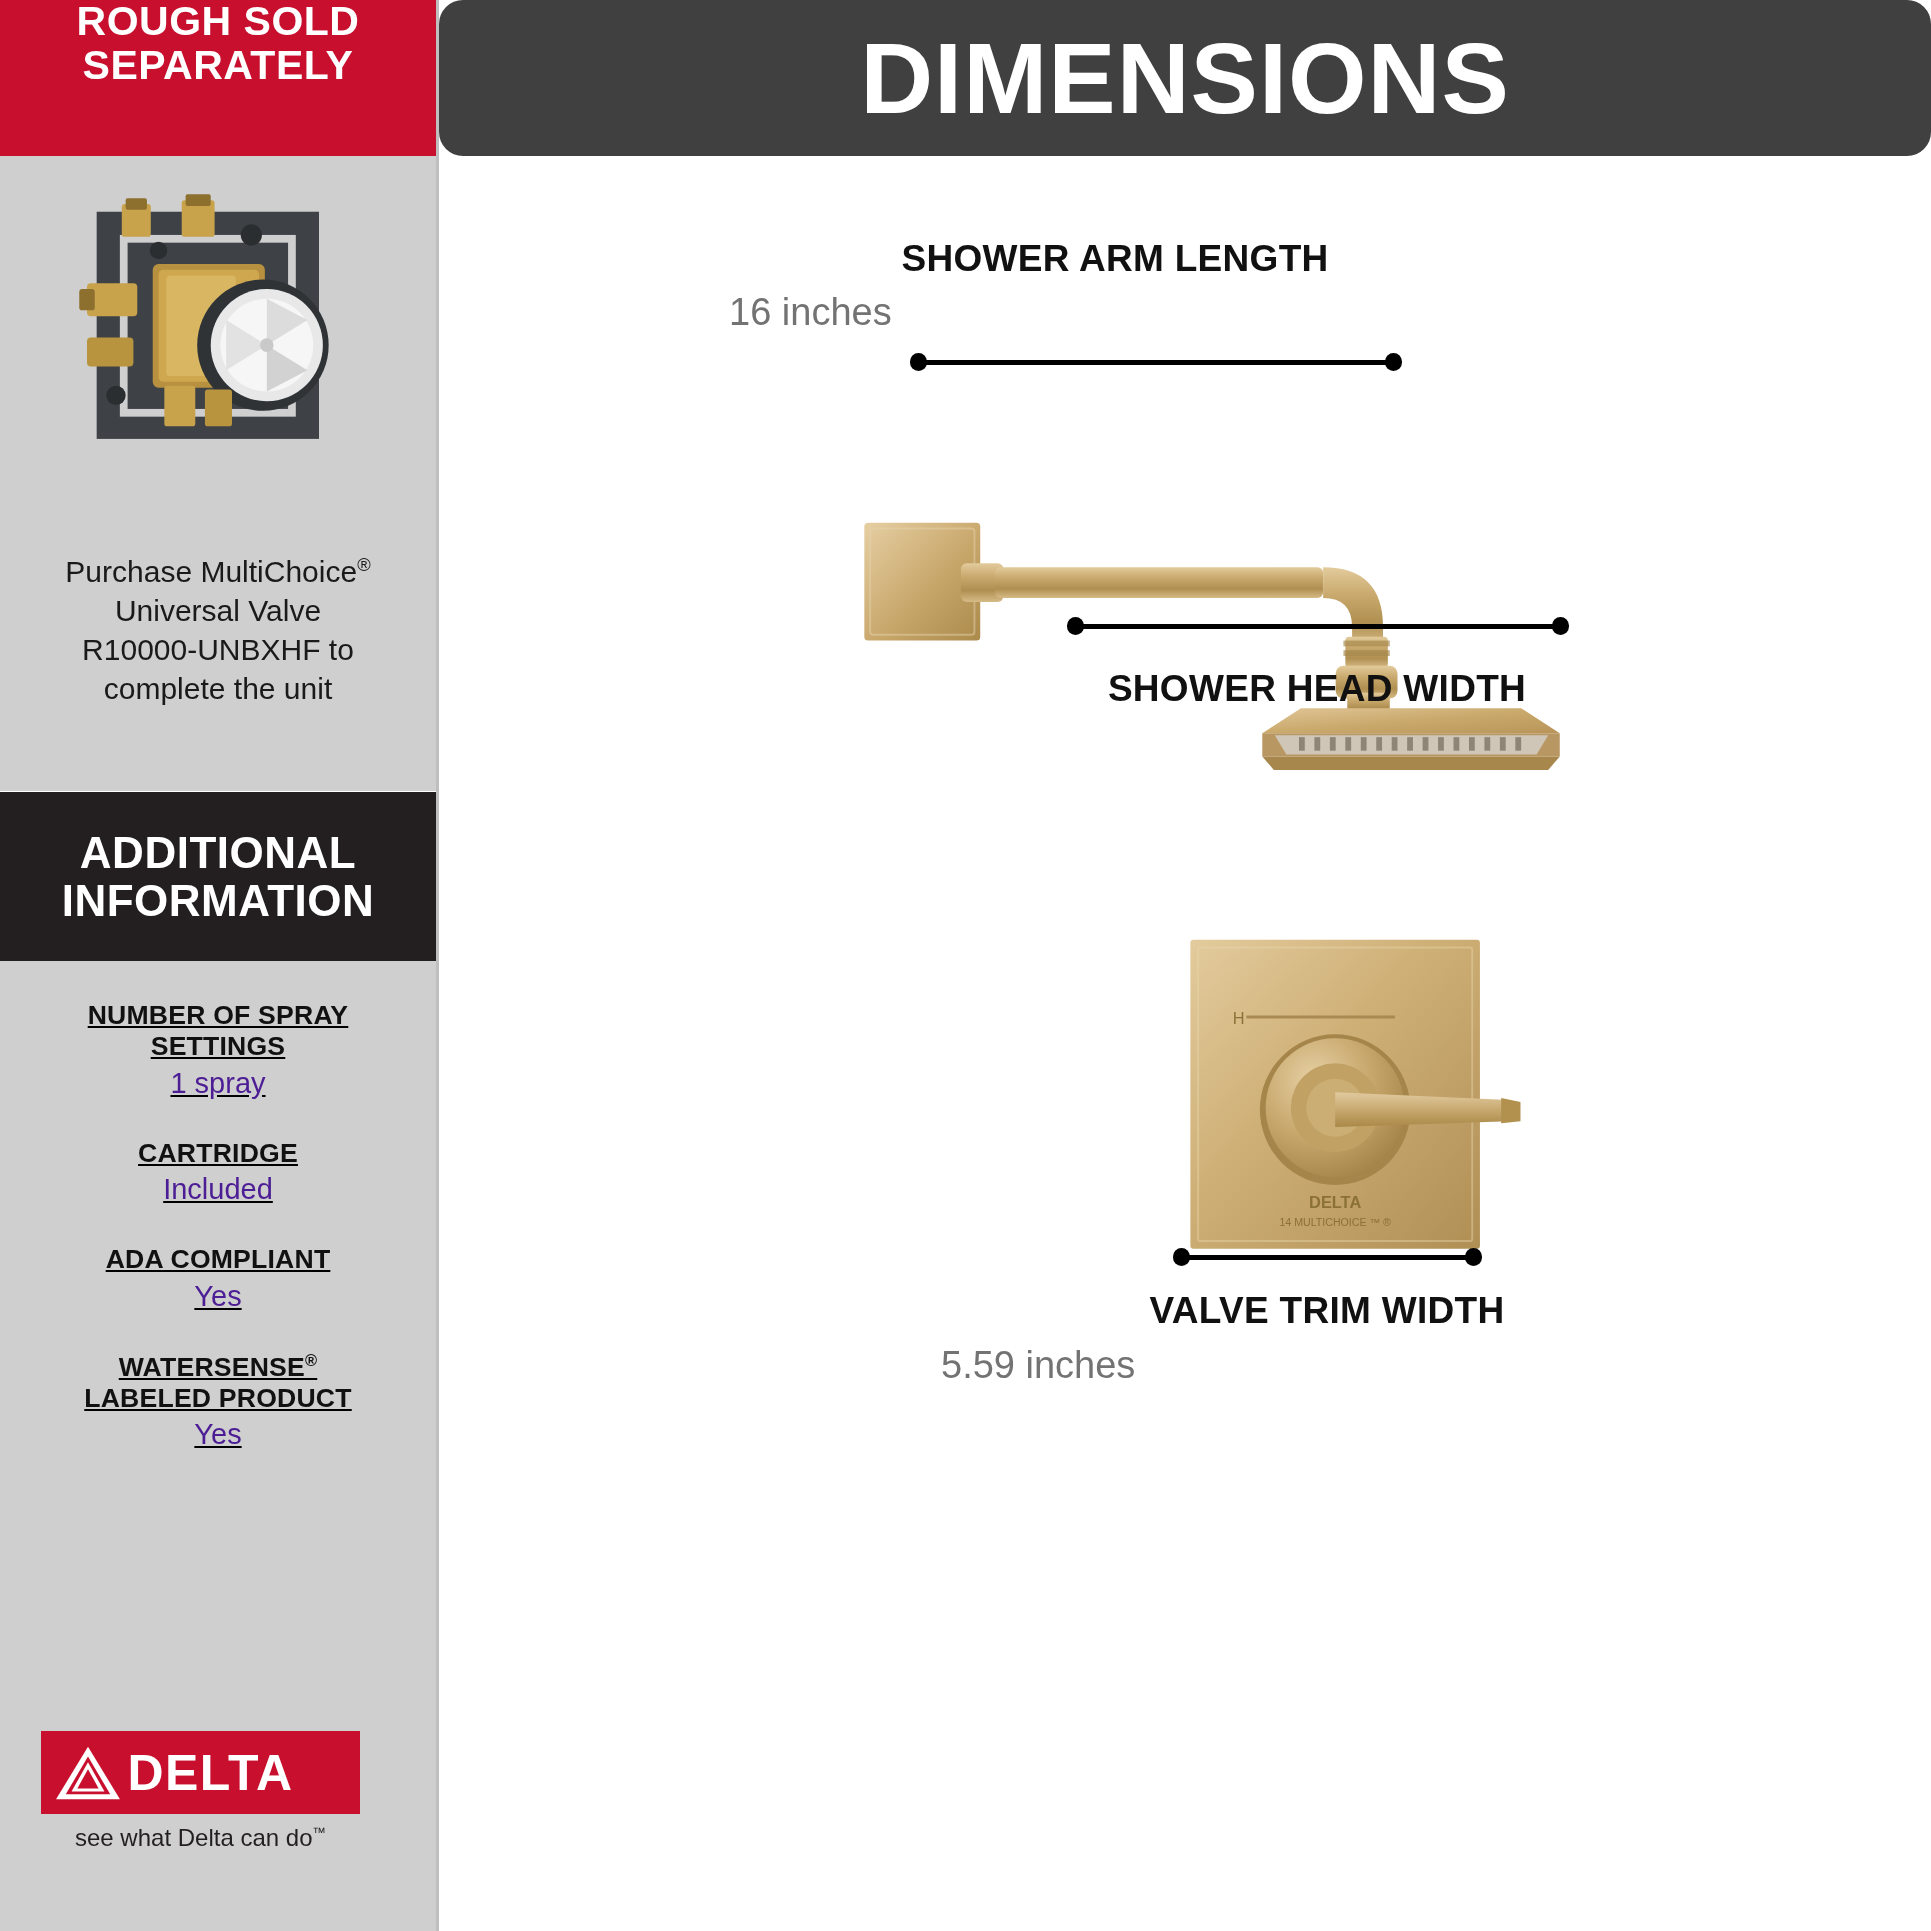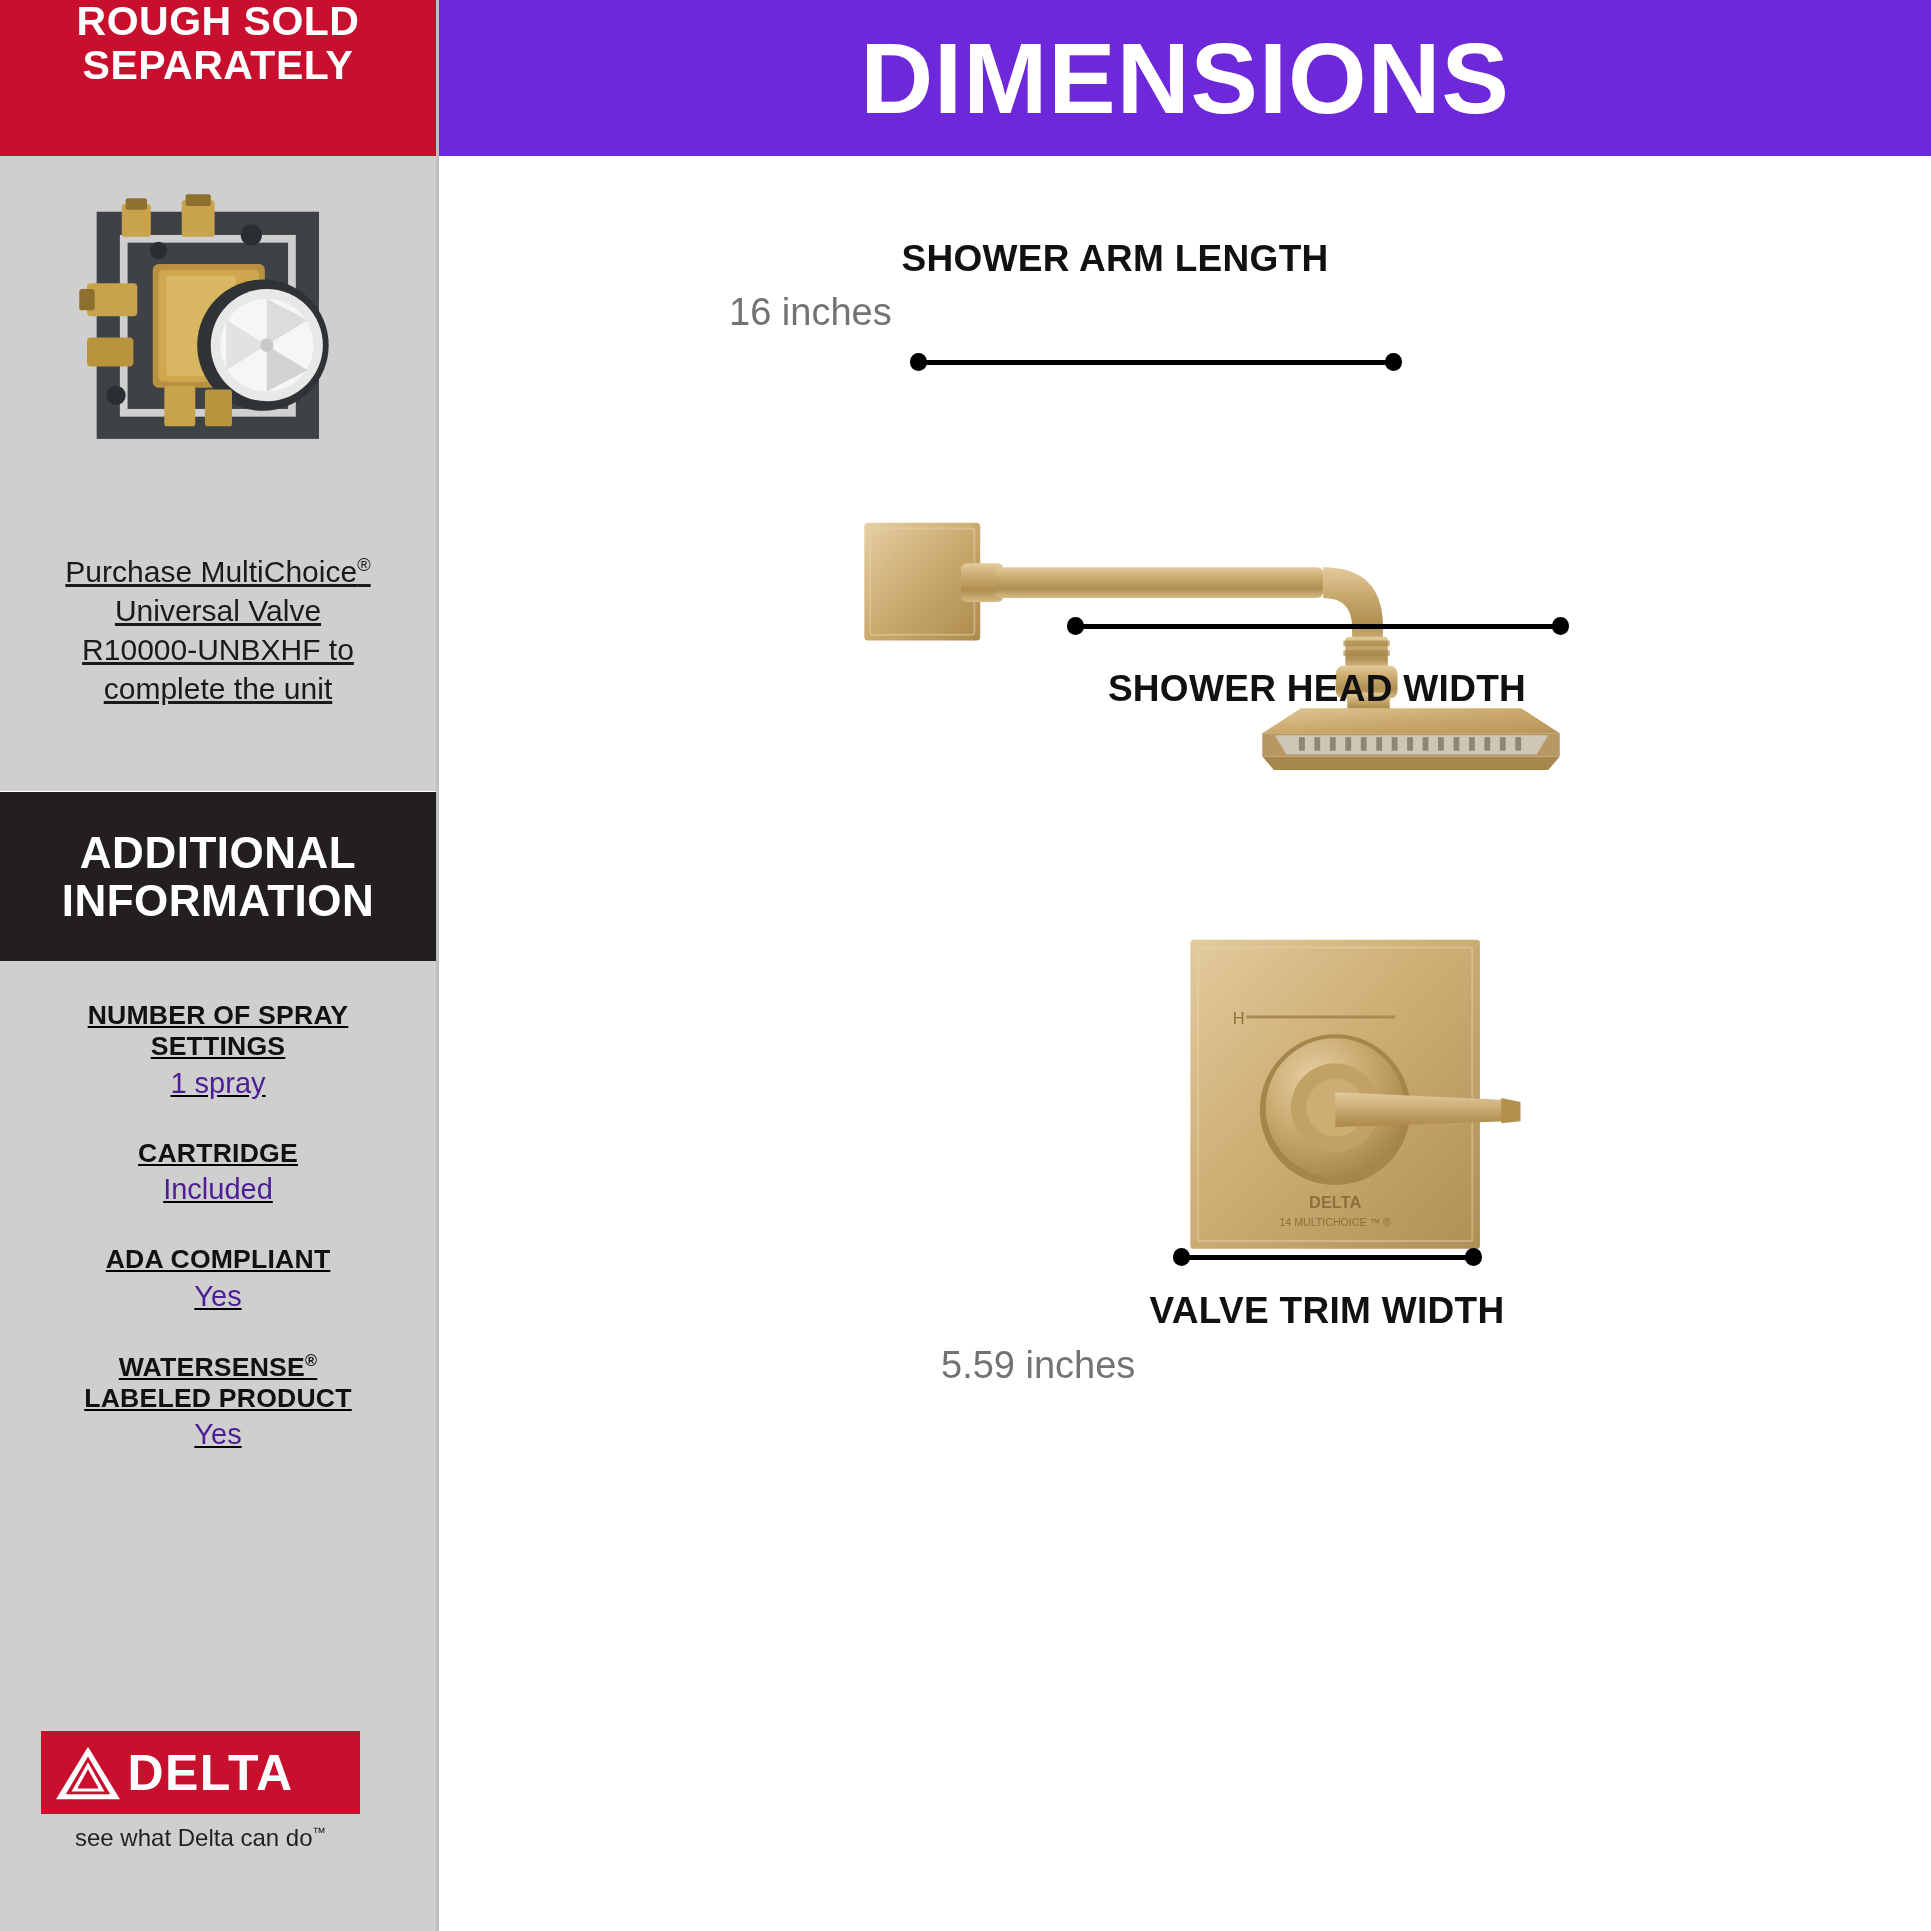--- a/index.html
+++ b/index.html
@@ -49,21 +49,20 @@
     width: 319px; height: 319px;
   }
   .rough-caption {
     position: absolute;
     left: 13.5px; top: 396px;
     width: 409px;
     text-align: center;
     font-size: 30px;
     line-height: 1.30;
     color: #1a1a1a;
-    text-decoration: underline;
   }
   .rough-caption sup { font-size: 18.3px; vertical-align: super; }
 
   .addl-header {
     position: absolute;
     left: 0; top: 792px;
     width: 436px; height: 169px;
     background: #231f20;
     display: flex; align-items: center; justify-content: center;
     text-align: center;
@@ -145,22 +144,22 @@
     left: 436px; top: 0;
     width: 2.9px; height: 1931px;
     background: #bfbfbf;
   }
 
   
   .top-header {
     position: absolute;
     left: 439px; top: 0;
     width: 1492px; height: 156px;
-    background: #6d28d9;
-    display: flex; align-items: center; justify-content: center;
+    background: #404040;
+    display: flex; align-items: center; justify-content: center; border-radius: 24px;
   }
   .top-header .txt {
     color: #ffffff;
     font-weight: bold;
     font-size: 101px;
     letter-spacing: 1px;
   }
 
   
   .main {

